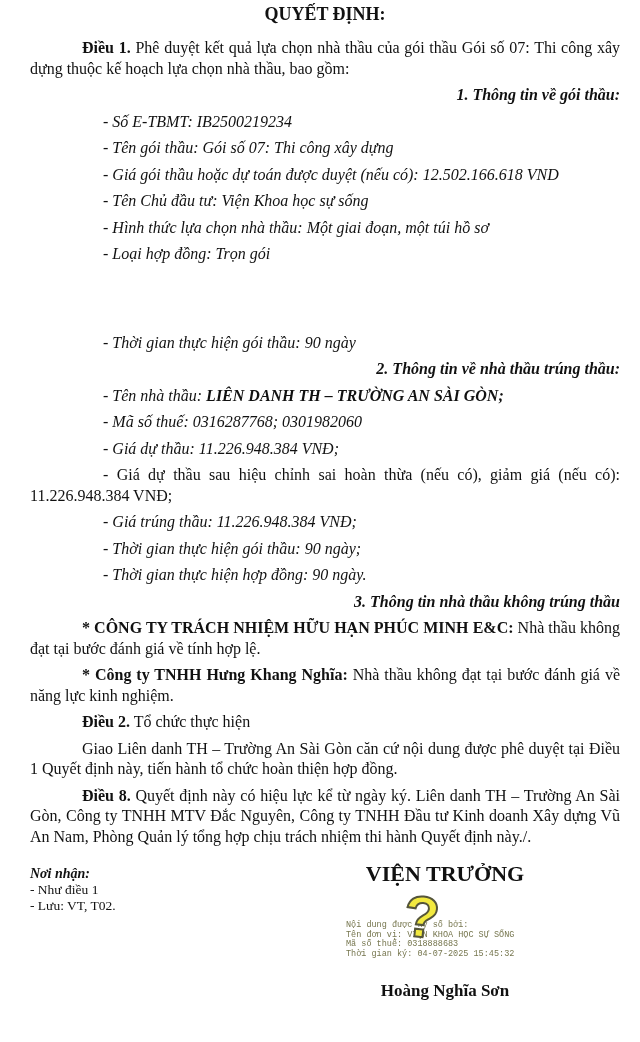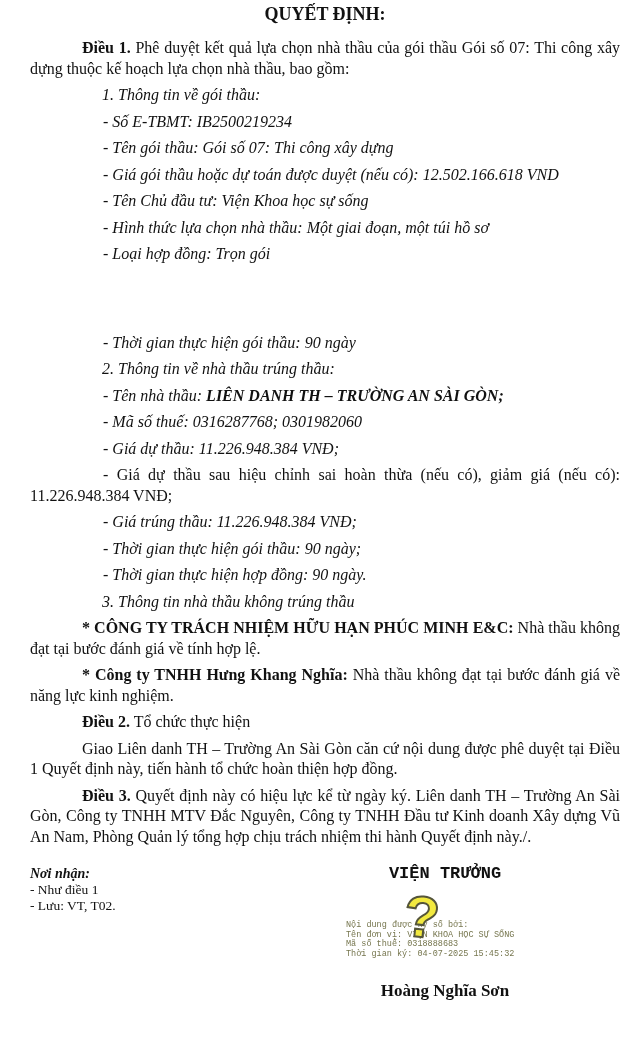--- a/index.html
+++ b/index.html
@@ -7,30 +7,30 @@
   body {
     width:640px; height:1042px;
     font-family:"Liberation Serif","DejaVu Serif",serif;
     font-size:16px; color:#111111;
     padding:3px 20px 0 30px;
     overflow:hidden;
     position:relative;
   }
   .doc-title { text-align:center; font-weight:bold; font-size:18px; margin:1px 0 13px; }
   .para { text-align:justify; text-indent:52px; line-height:20.5px; margin:0 0 6px; }
-  .sec-heading { font-weight:normal; font-style:italic; line-height:20.5px; margin:0 0 6px 72px; }
+  .sec-heading { font-weight:bold; font-style:italic; line-height:20.5px; margin:0 0 6px 72px;text-align:right; }
   .item { line-height:20.5px; margin:0 0 6px 73px;font-style:italic; }
   .gap-spacer { height:62px; }
   b { font-weight:bold; }
   .footer { display:flex; margin-top:16px; }
   .recipients { padding-top:2px; }
   .recipients-heading { font-weight:bold; font-style:italic; font-size:14px; line-height:17px; }
   .recipient { font-size:13.5px; line-height:16px; }
   .sign-block { margin-left:auto; margin-right:50px; width:250px; text-align:center; }
-  .signer-title { font-weight:bold; font-size:17px; line-height:22px;font-family:Liberation Mono, monospace; }
+  .signer-title { font-weight:bold; font-size:22px; line-height:22px; }
   .stamp { position:relative; height:86px; margin-top:10px; }
   .stamp-text {
     position:absolute; left:26px; top:26px; text-align:left;
     font-size:8.5px; line-height:9.5px; white-space:nowrap;
   }
   .stamp-glyph {
     position:absolute; left:84px; top:-8px;
     font-family:"Liberation Sans","DejaVu Sans",sans-serif;
     font-size:58px; line-height:60px; font-weight:bold;
     -webkit-text-stroke:2px #55553a;
@@ -74,21 +74,21 @@
 <p class="sec-heading">3. Thông tin nhà thầu không trúng thầu</p>
 
 <p class="para"><b>* CÔNG TY TRÁCH NHIỆM HỮU HẠN PHÚC MINH E&amp;C:</b><span> Nhà thầu không đạt tại bước đánh giá về tính hợp lệ.</span></p>
 
 <p class="para"><b>* Công ty TNHH Hưng Khang Nghĩa:</b><span> Nhà thầu không đạt tại bước đánh giá về năng lực kinh nghiệm.</span></p>
 
 <p class="para"><b>Điều 2.</b><span> Tổ chức thực hiện</span></p>
 
 <p class="para">Giao Liên danh TH – Trường An Sài Gòn căn cứ nội dung được phê duyệt tại Điều 1 Quyết định này, tiến hành tổ chức hoàn thiện hợp đồng.</p>
 
-<p class="para"><b>Điều 3.</b><span> Quyết định này có hiệu lực kể từ ngày ký. Liên danh TH – Trường An Sài Gòn, Công ty TNHH MTV Đắc Nguyên, Công ty TNHH Đầu tư Kinh doanh Xây dựng Vũ An Nam, Phòng Quản lý tổng hợp chịu trách nhiệm thi hành Quyết định này./.</span></p>
+<p class="para"><b>Điều 8.</b><span> Quyết định này có hiệu lực kể từ ngày ký. Liên danh TH – Trường An Sài Gòn, Công ty TNHH MTV Đắc Nguyên, Công ty TNHH Đầu tư Kinh doanh Xây dựng Vũ An Nam, Phòng Quản lý tổng hợp chịu trách nhiệm thi hành Quyết định này./.</span></p>
 
 <div class="footer">
   <div class="recipients">
     <div class="recipients-heading">Nơi nhận:</div>
     <div class="recipient">- Như điều 1</div>
     <div class="recipient">- Lưu: VT, T02.</div>
   </div>
   <div class="sign-block">
     <div class="signer-title">VIỆN TRƯỞNG</div>
     <div class="stamp">

